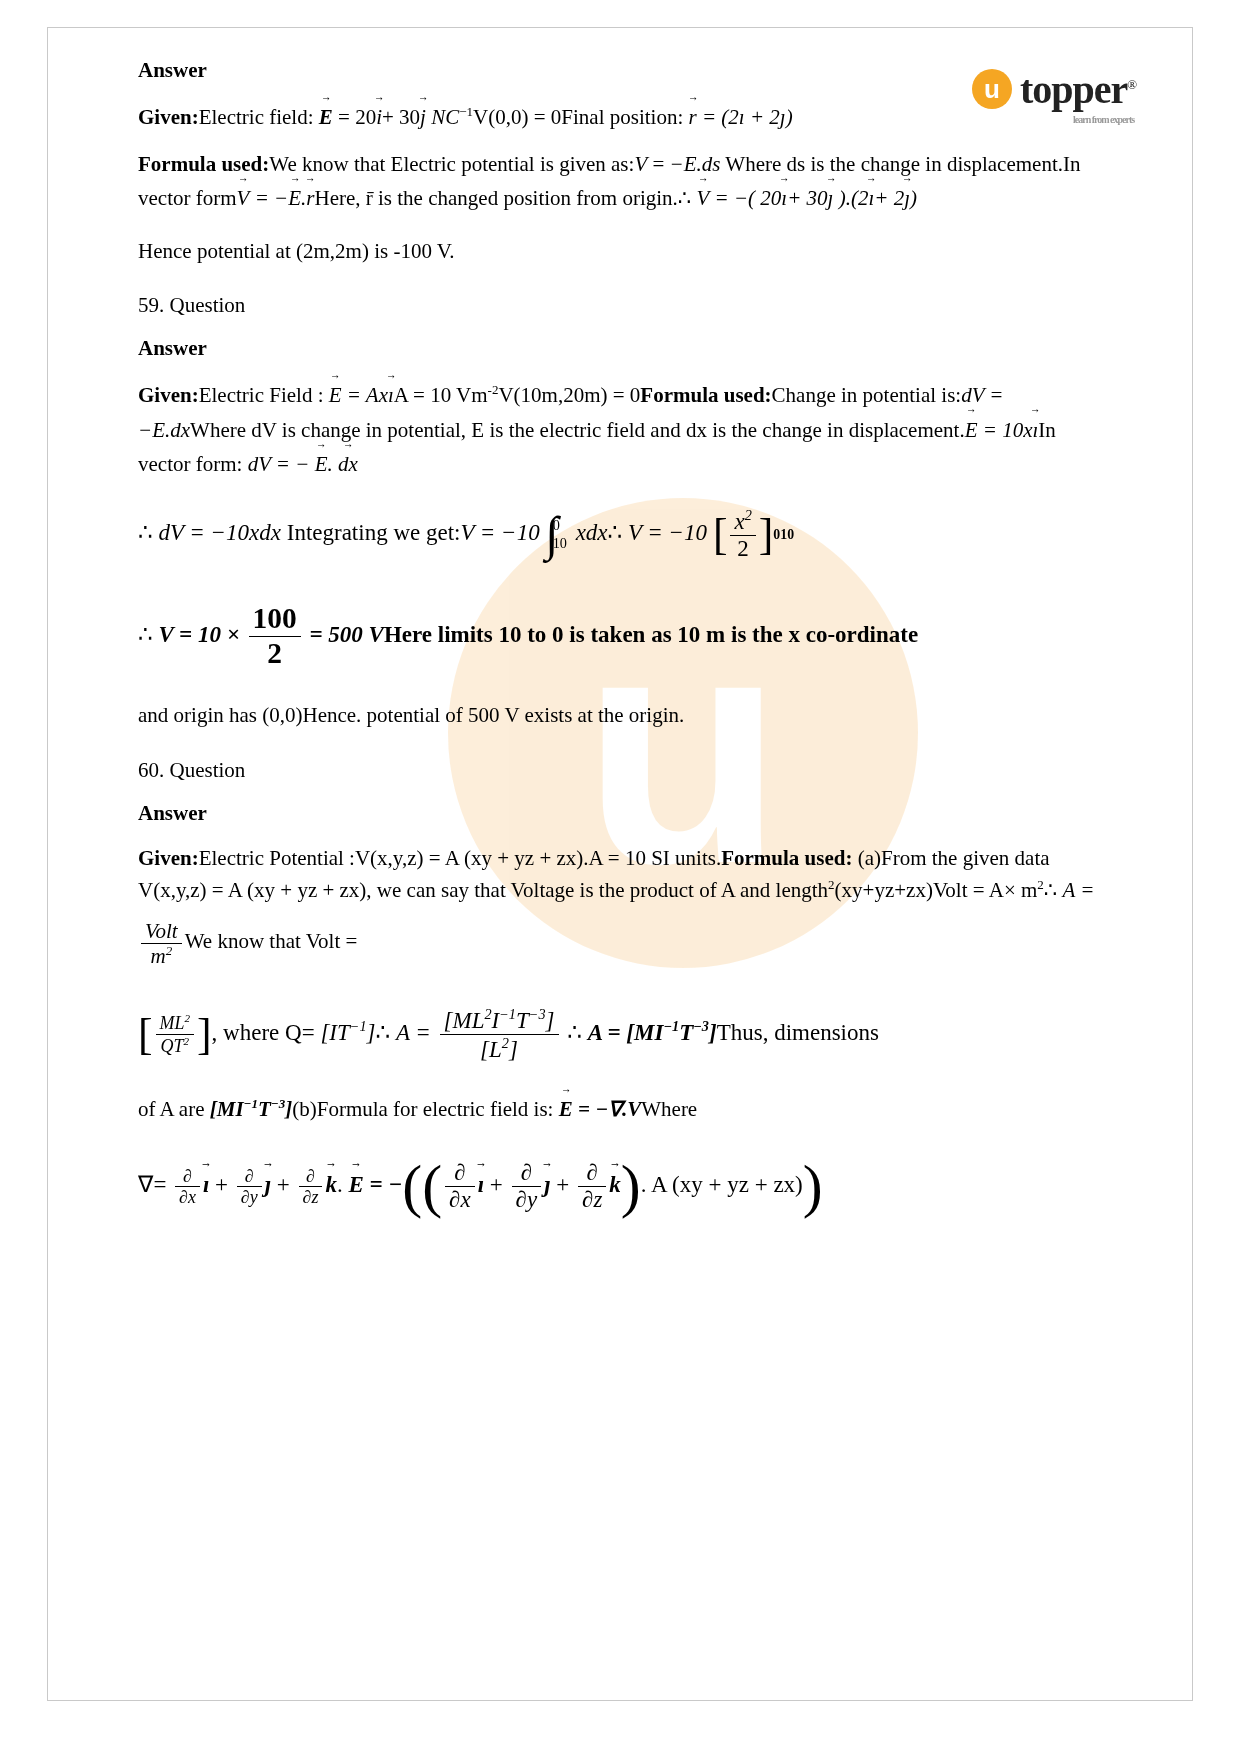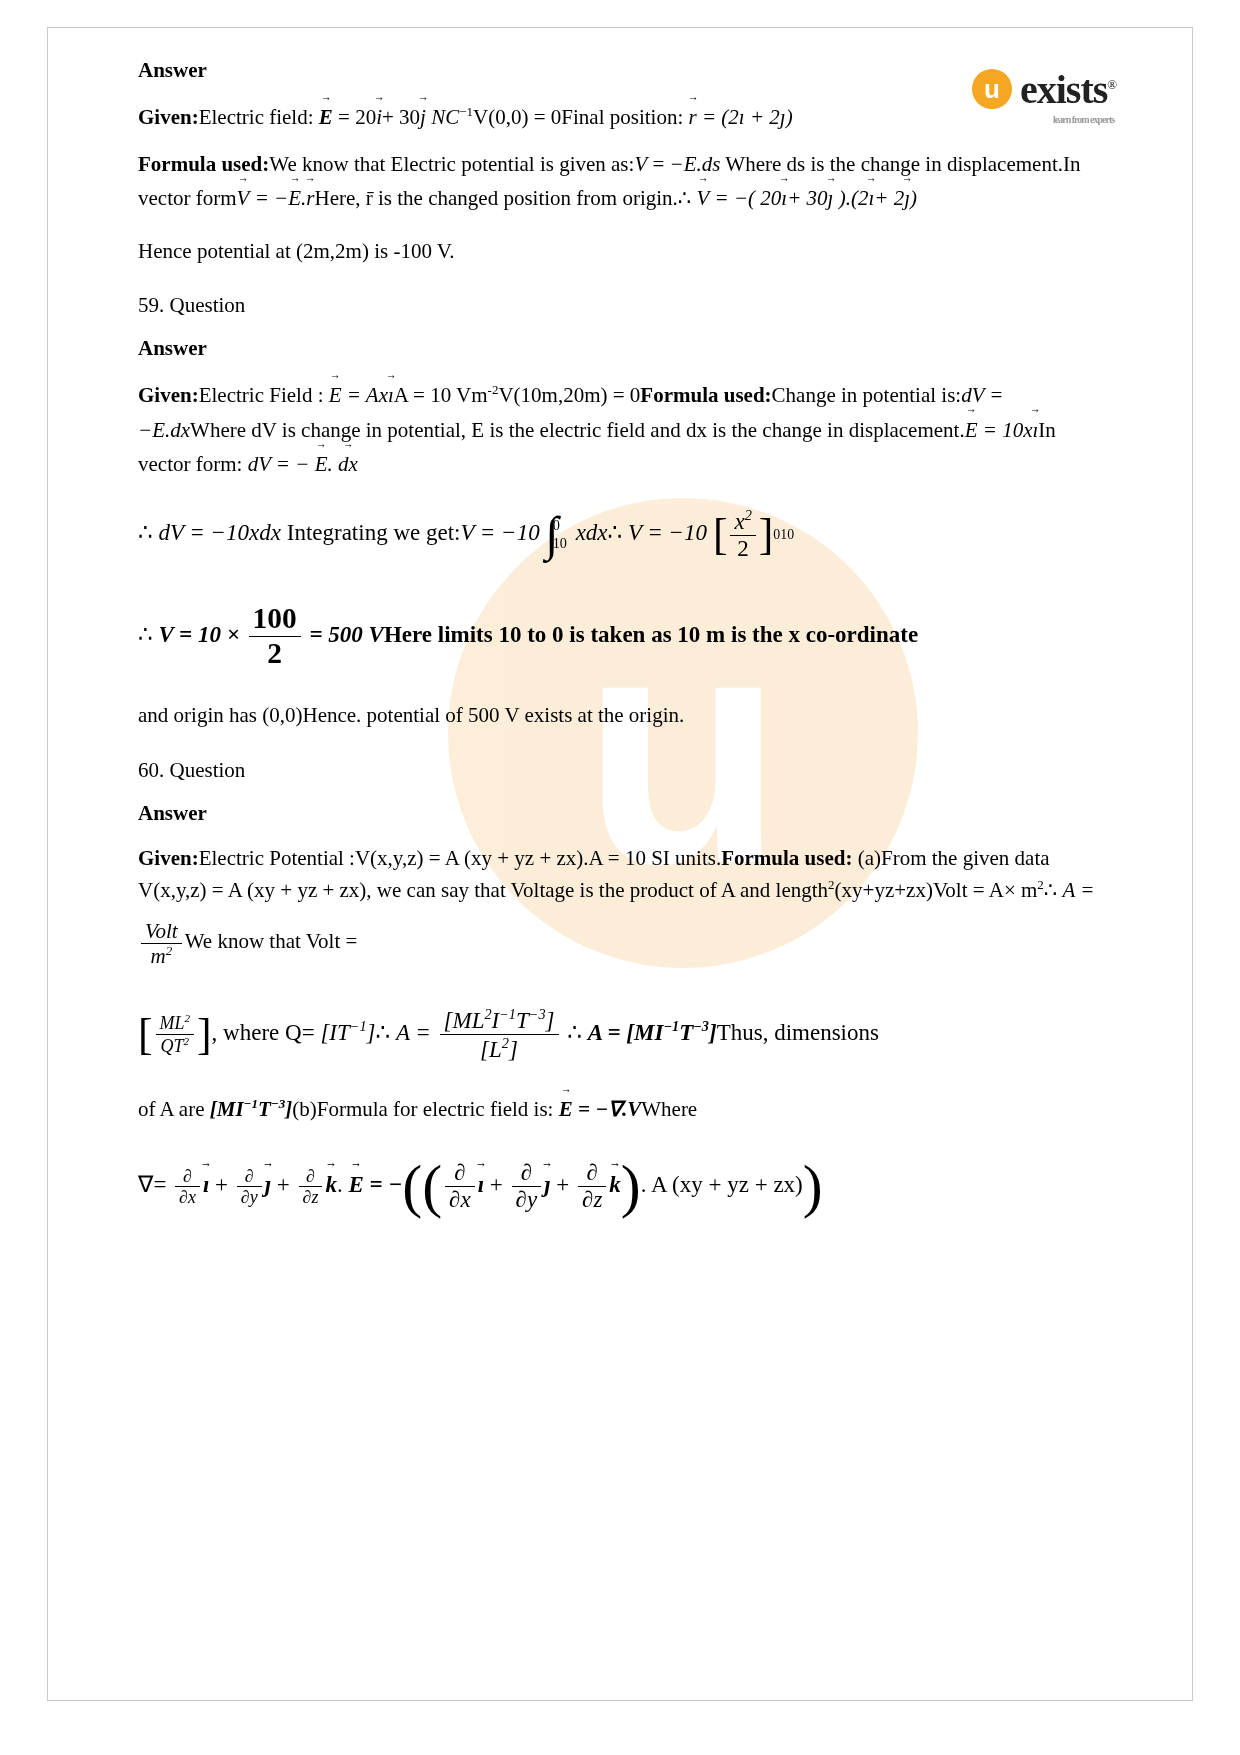--- a/index.html
+++ b/index.html
@@ -172,20 +172,21 @@
     display: inline-block;
     vertical-align: middle;
     position: relative;
   }
   .limit-r {
     display: inline-block;
     vertical-align: middle;
     font-size: 0.6em;
     text-align: left;
     line-height: 1.3;
+    font-weight: bold;
   }
   .bigparen {
     display: inline-block;
     vertical-align: middle;
     font-size: 2.6em;
     line-height: 0.7;
     font-weight: 300;
   }
   .eqrow {
     font-size: 23px;
@@ -199,21 +200,21 @@
 
 <div class="page">
 
   <div class="watermark">
     <span>u</span>
   </div>
 
   <div class="logo">
     <div class="logo-mark">u</div>
     <div class="logo-text">
-      <span>exists</span><span class="logo-reg">®</span>
+      <span>topper</span><span class="logo-reg">®</span>
       <span class="logo-tag">learn from experts</span>
     </div>
   </div>
 
   <div class="content layer">
 
     <div class="hd">Answer</div>
 
     <p class="line">
       <b>Given:</b>Electric field: <span class="mb vecarrow">E</span> = 20<span class="mi vecarrow">i</span>+ 30<span class="mi vecarrow">j</span> <span class="mi">NC</span><sup>−1</sup>V(0,0) = 0Final position: <span class="mi vecarrow">r</span> <span class="mi">= (2ı + 2ȷ)</span>

